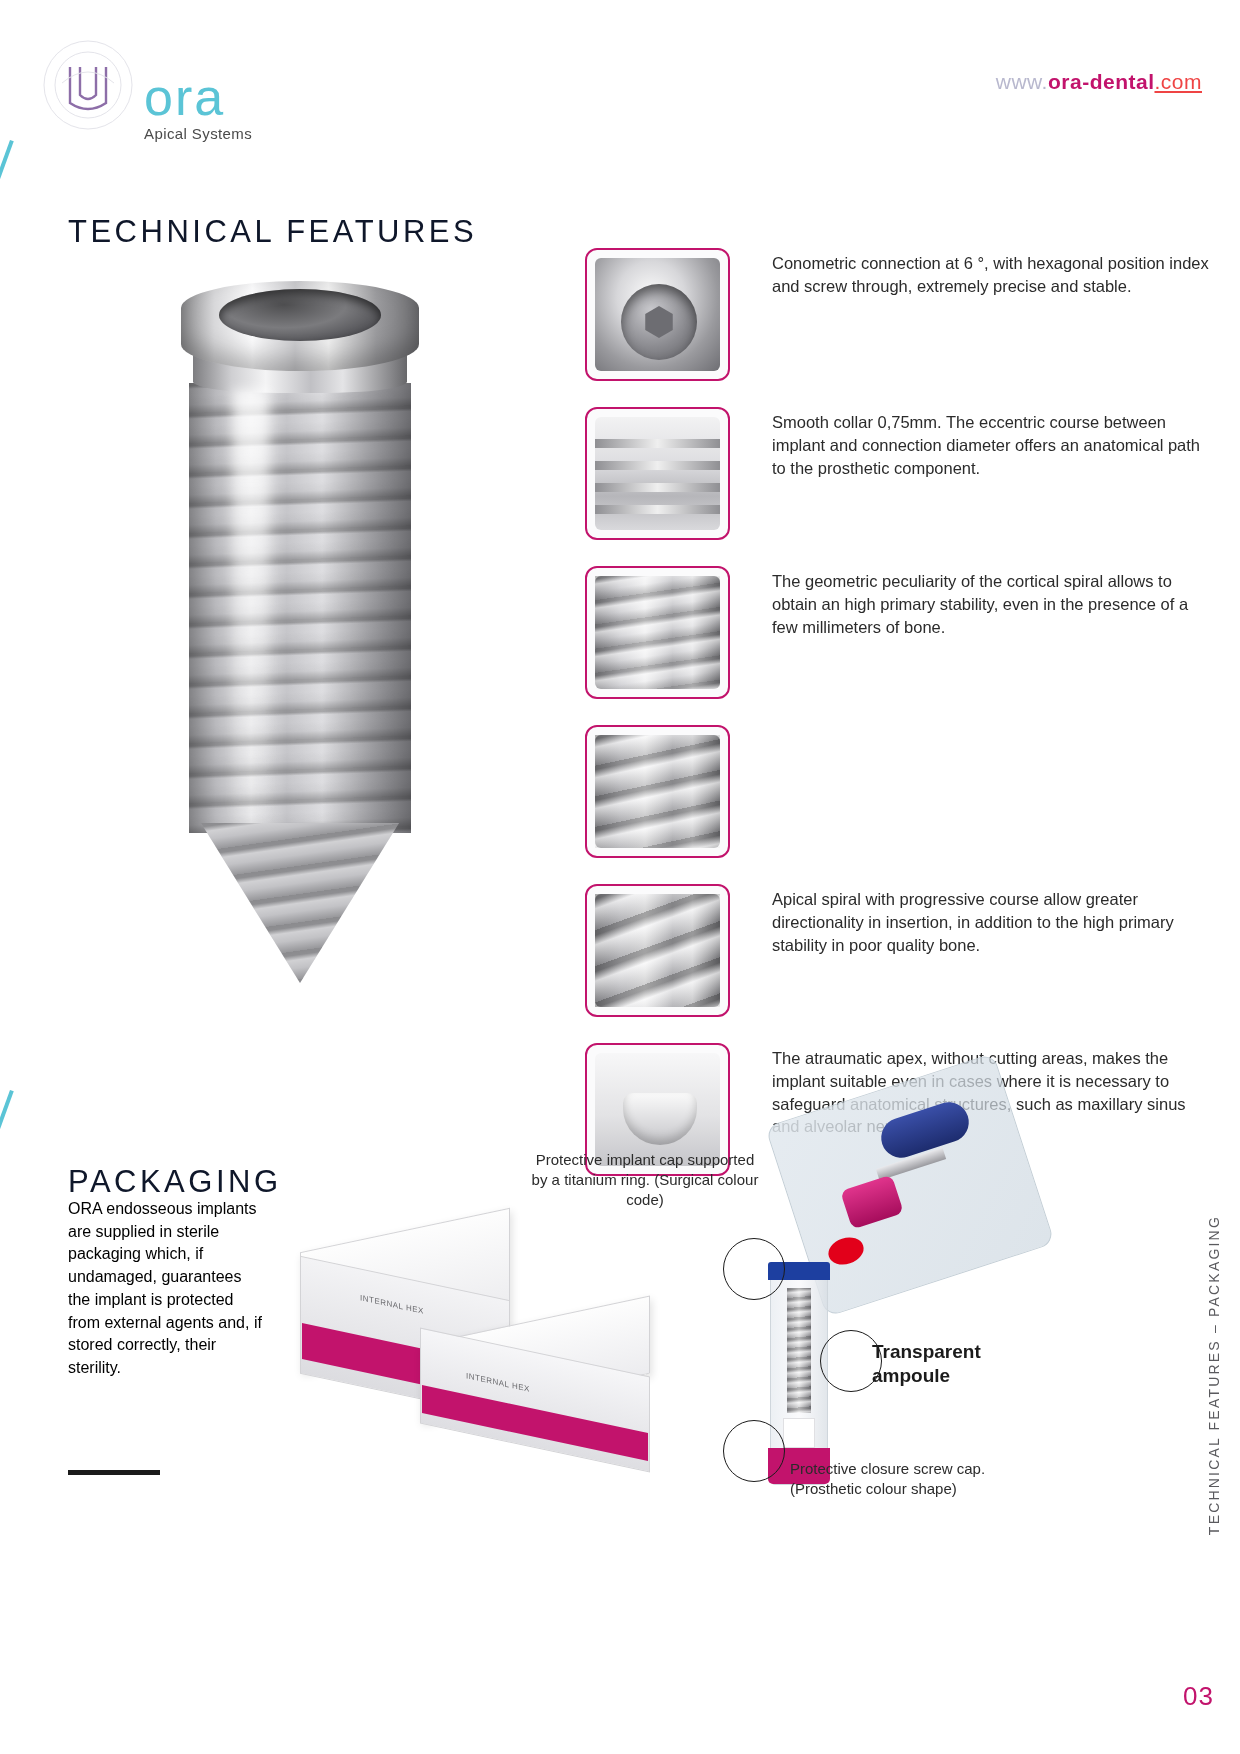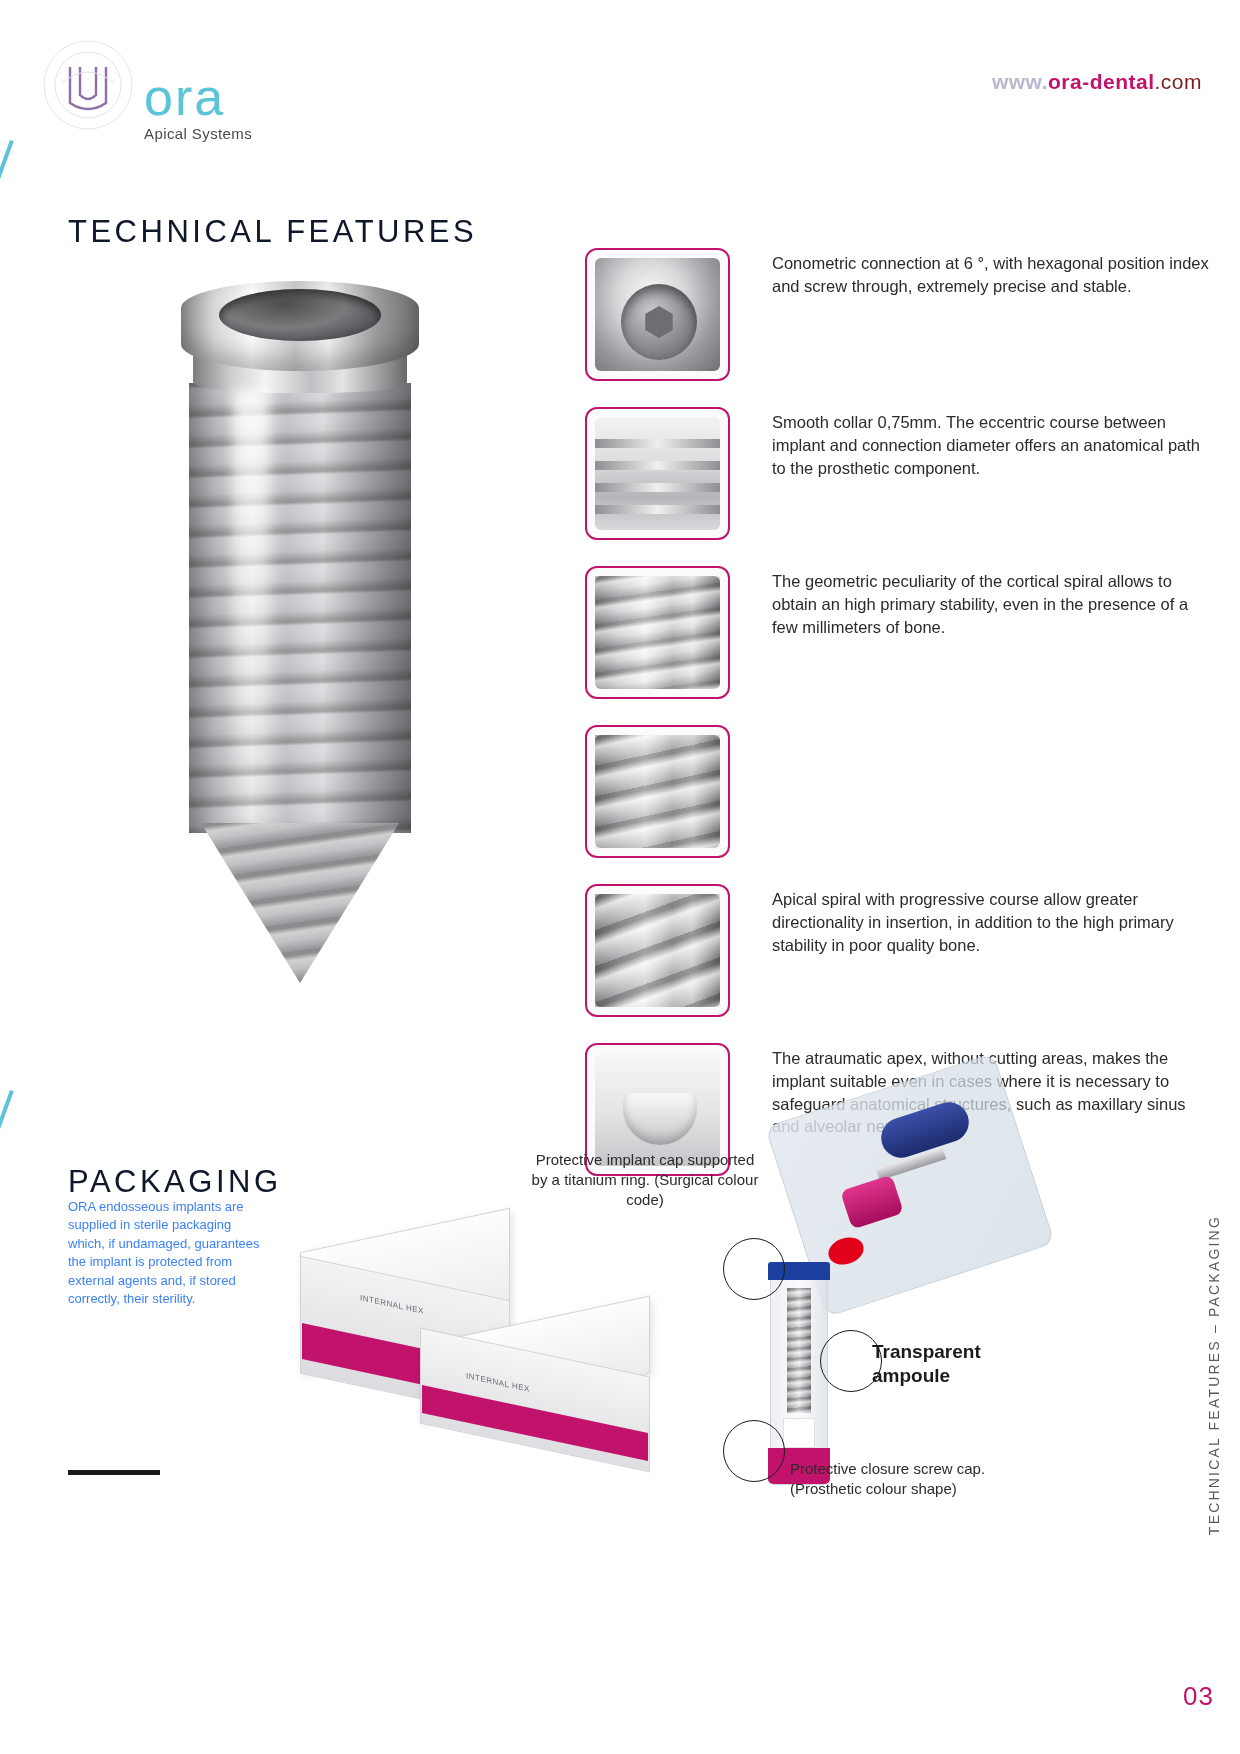--- a/index.html
+++ b/index.html
@@ -48,23 +48,23 @@
     color: #4a4a4a;
     letter-spacing: 0.4px;
     margin-top: 4px;
   }
   .site-url {
     position: absolute;
     right: 38px; top: 70px;
     font-size: 21px;
     letter-spacing: 0.5px;
   }
-  .url-www { color: #b8b8ce; font-weight: bold; }
+  .url-www { color: #b8b8ce; }
   .url-main { color: #c2136c; font-weight: 600; }
-  .url-com { color: #7f1d1d; }
+  .url-com { color: #ef4444; text-decoration: underline; }
 
   
   .slash {
     position: absolute;
     width: 4px;
     height: 120px;
     background: #5bc4d6;
     transform: rotate(20deg);
     transform-origin: top left;
   }
@@ -252,23 +252,23 @@
     line-height: 1.38;
     color: #2b2b2b;
     padding-top: 4px;
   }
 
   
   .pk-text {
     position: absolute;
     left: 68px; top: 1198px;
     width: 200px;
-    font-size: 13px;
+    font-size: 16px;
     line-height: 1.42;
-    color: #3b82f6;
+    color: #000000;
   }
   .pk-rule {
     position: absolute;
     left: 68px; top: 1470px;
     width: 92px; height: 5px;
     background: #1b1b1b;
   }
 
   
   .box {

